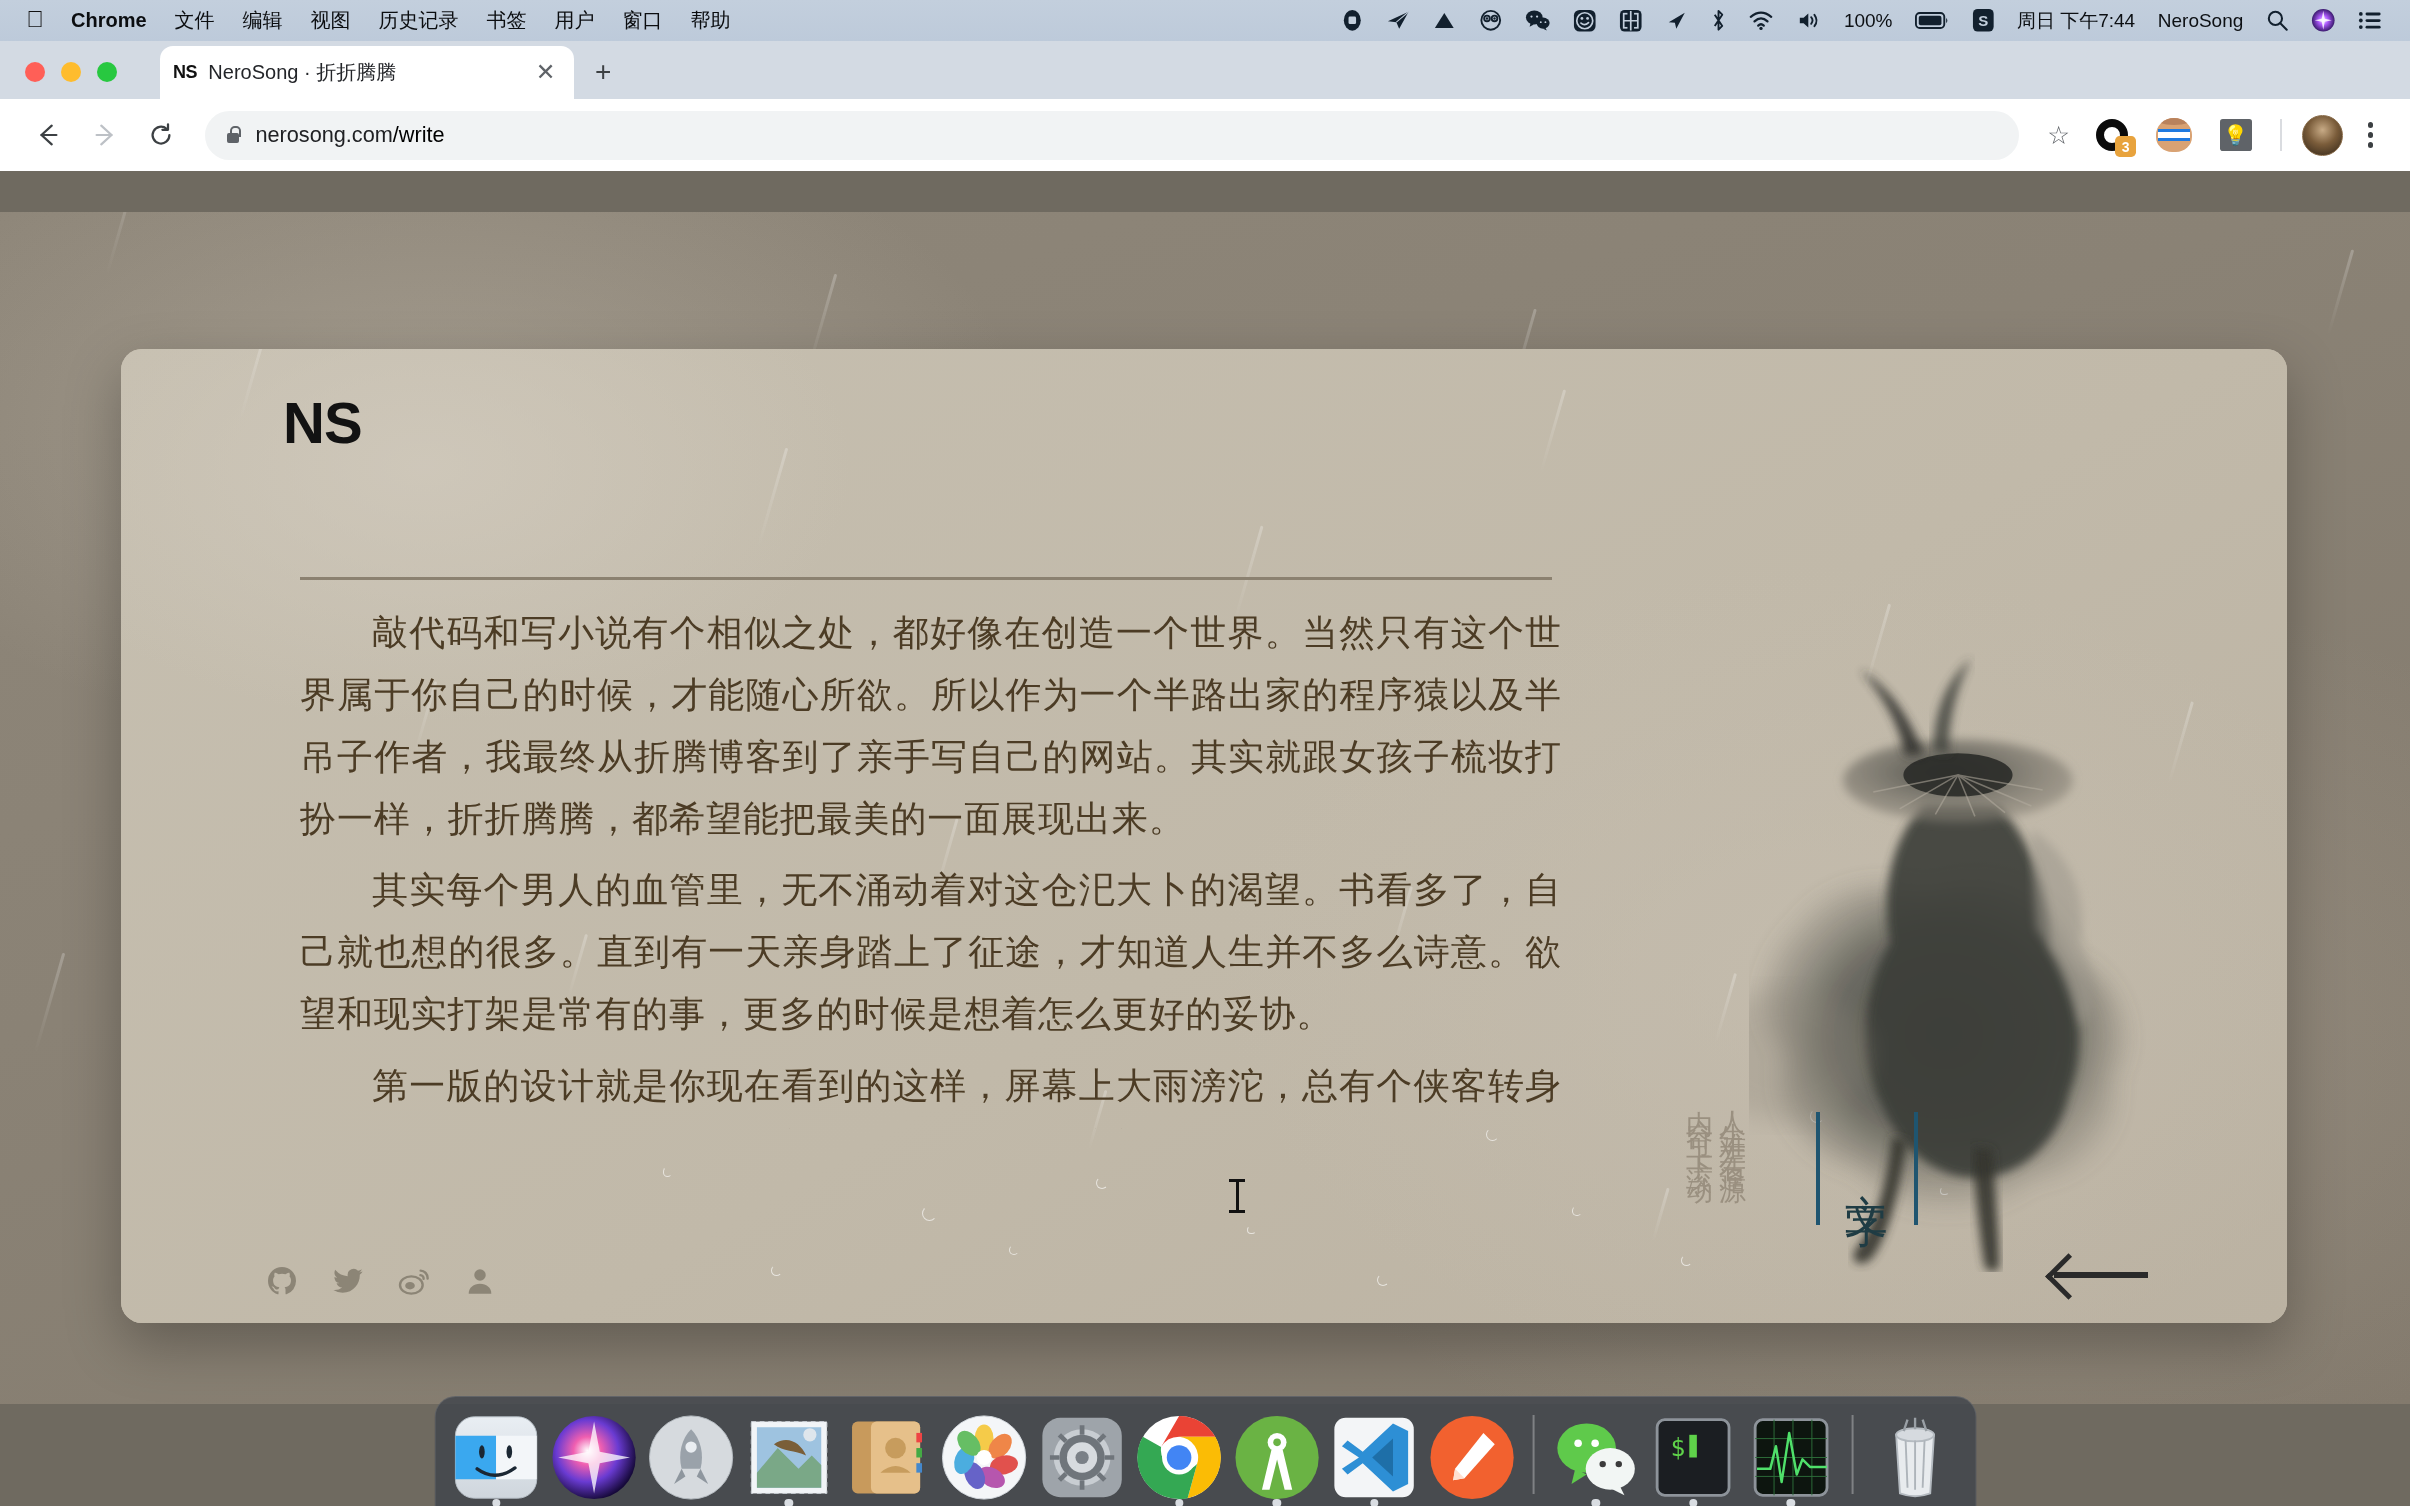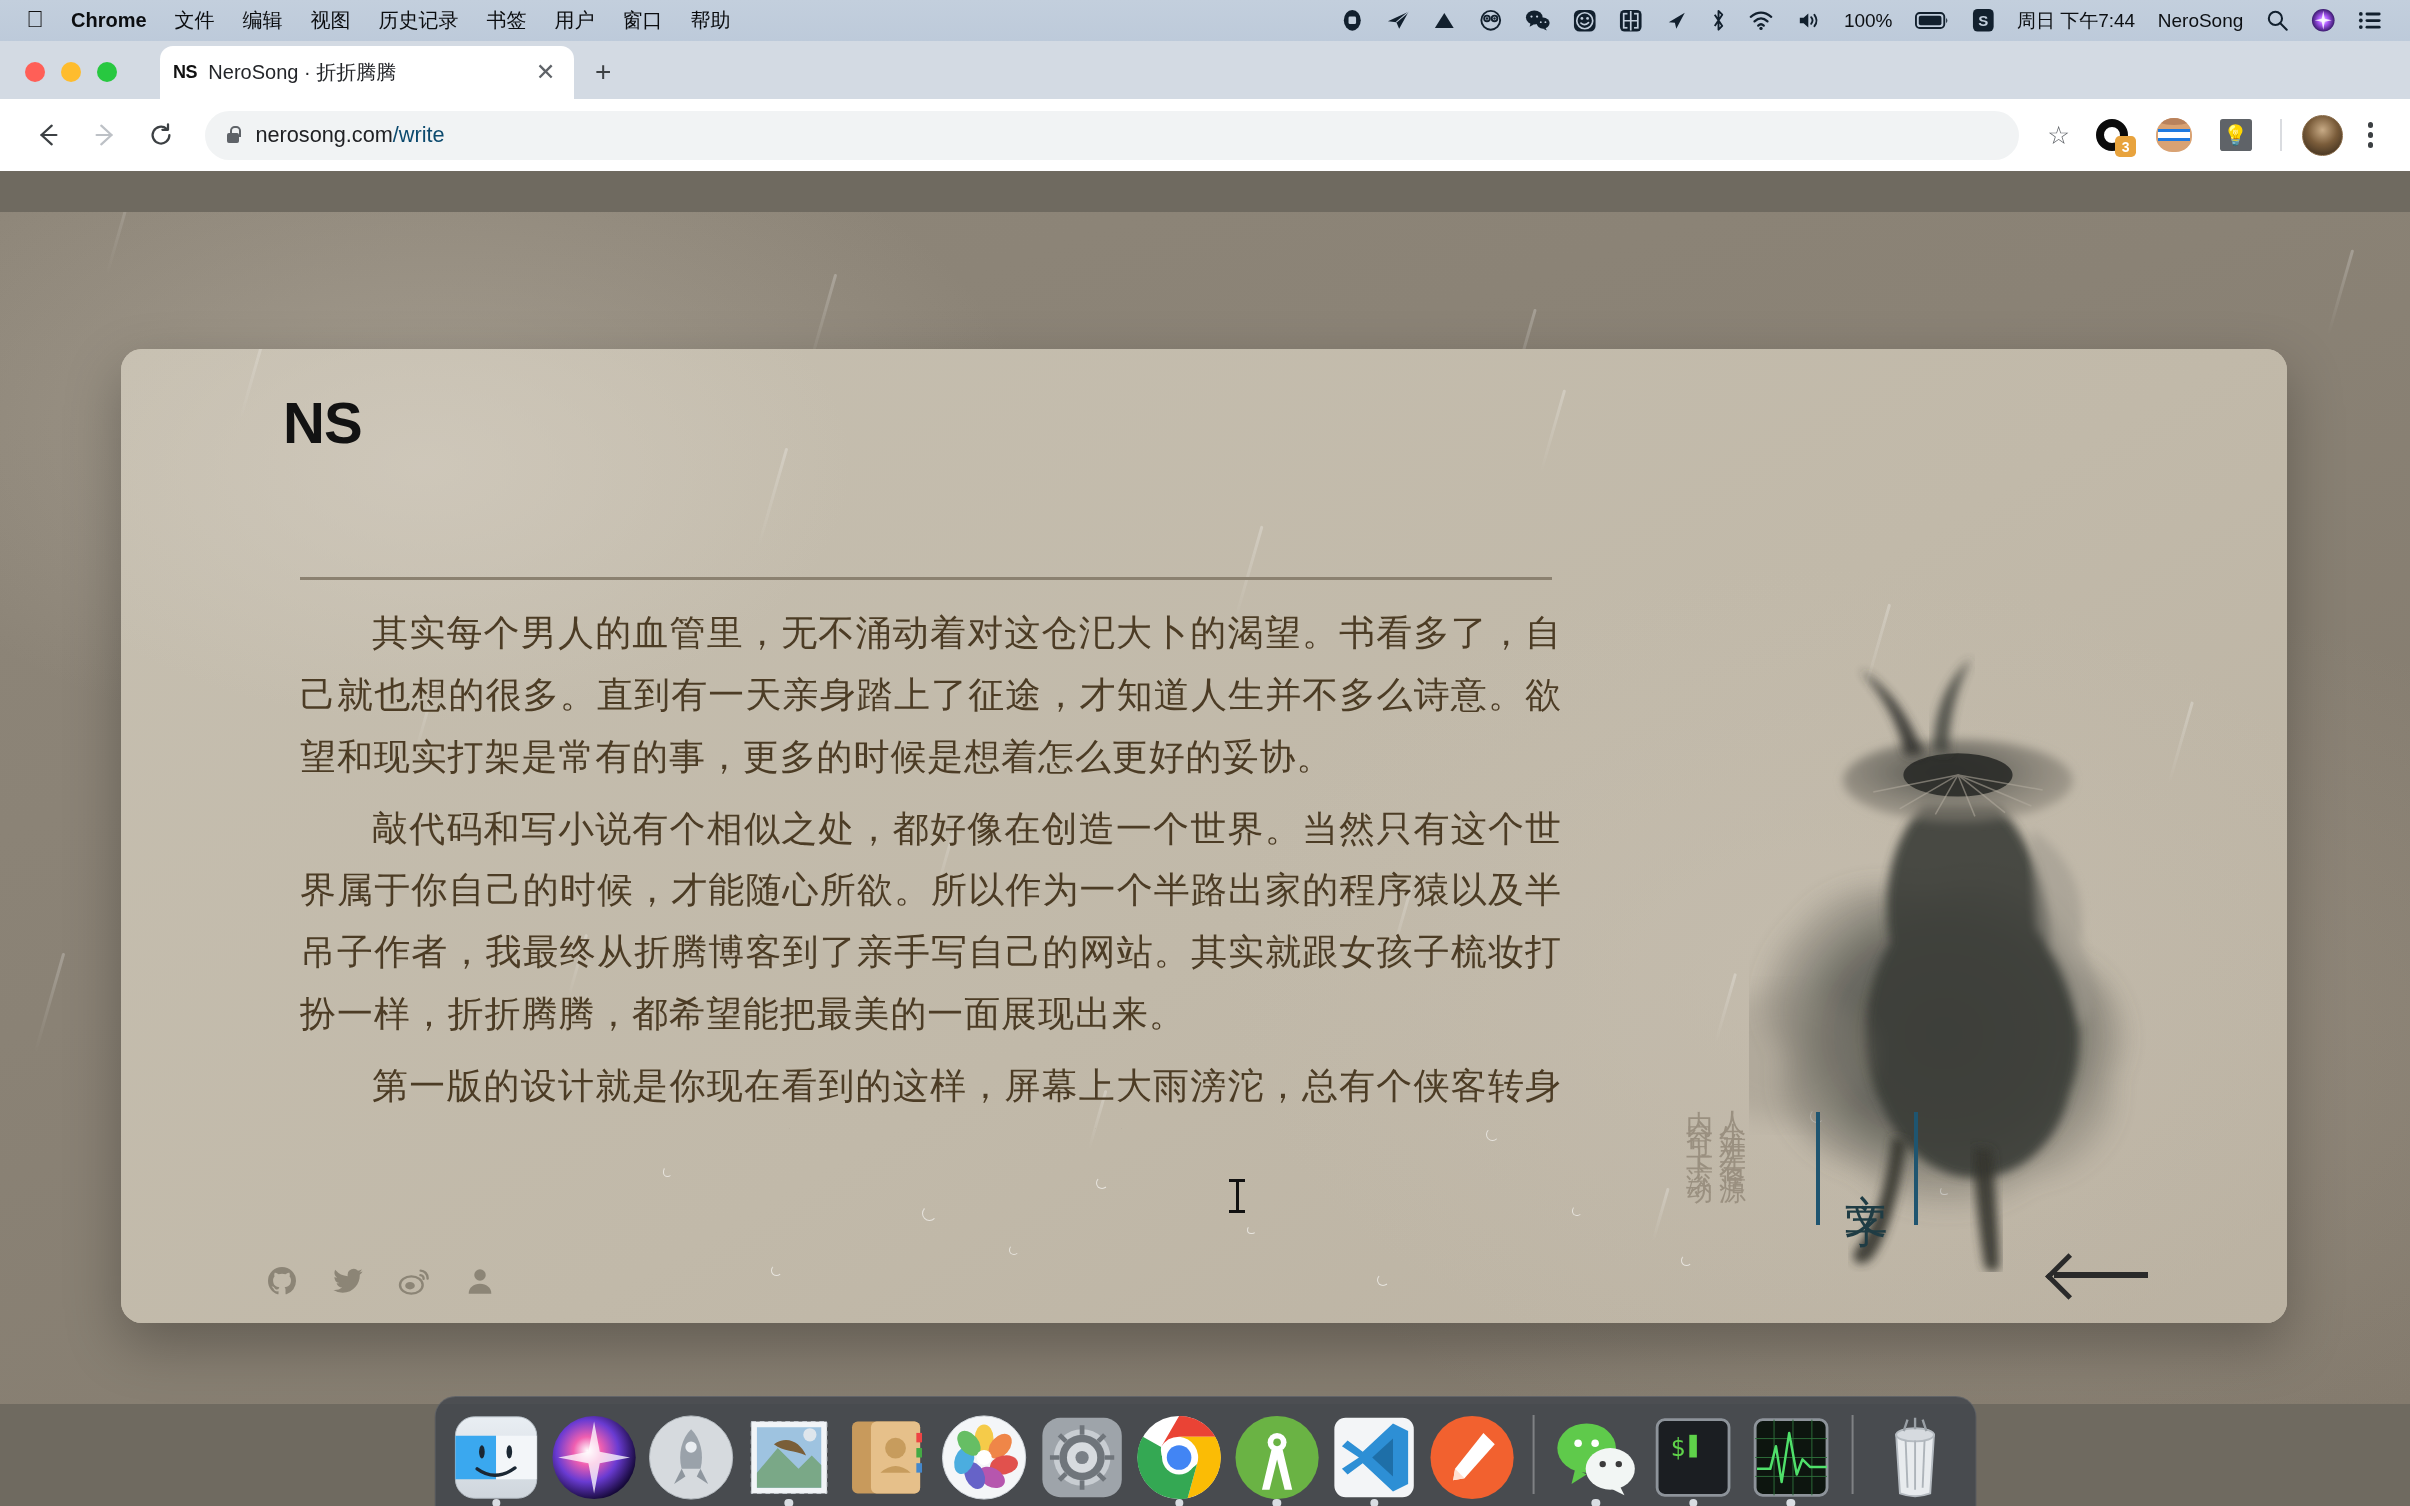--- a/index.html
+++ b/index.html
@@ -46,21 +46,21 @@
   .nav-btn{width:51px;height:51px;display:flex;align-items:center;justify-content:center;font-size:26px;color:#3c4043;}
   .nav-btn.dis{color:#bdc1c6;}
   .omnibox{
     flex:1;height:49px;background:#f1f3f4;border-radius:24.5px;display:flex;align-items:center;
     padding:0 21px;gap:15px;margin:0 13px;position:relative;
   }
   .lock{width:14px;height:18px;position:relative;display:inline-block;}
   .lock:before{content:"";position:absolute;left:0.9px;top:6.6px;width:12.2px;height:10.4px;background:#5f6368;border-radius:1.9px;}
   .lock:after{content:"";position:absolute;left:3.3px;top:0px;width:7.5px;height:8.5px;border:2.2px solid #5f6368;border-bottom:none;border-radius:4.7px 4.7px 0 0;}
   .url{font-size:21.7px;color:#202124;white-space:nowrap;}
-  .url .grey{color:#0c4a6e;}
+  .url .grey{color:#000000;}
   .omni-right{display:flex;align-items:center;gap:3.8px;}
   .star{font-size:25.4px;color:#5f6368;padding:0 9.4px;}
   .ext{width:41px;height:41px;margin:0 8.5px;position:relative;display:flex;align-items:center;justify-content:center;}
   .ext-q{width:32px;height:32px;border-radius:50%;border:8.5px solid #0b0b0b;background:transparent;}
   .ext-badge{position:absolute;right:-3.8px;bottom:-1.9px;background:#e8a33d;color:#fff;font-size:14px;
     font-weight:bold;width:21.7px;height:21.7px;border-radius:4.7px;display:flex;align-items:center;justify-content:center;}
   .ext-face{width:36px;height:34px;border-radius:50% 50% 45% 45%;background:#d9a273;position:relative;overflow:hidden;}
   .ext-face:before{content:"";position:absolute;left:1.9px;top:11.3px;width:32px;height:11.3px;
     border-top:3.8px solid #1f7ae0;border-bottom:3.8px solid #1f7ae0;box-sizing:border-box;background:#fff;}
   .ext-face:after{content:"";position:absolute;left:-1.9px;top:-5.6px;width:40px;height:13px;background:#b9825c;border-radius:50%;}
@@ -485,22 +485,22 @@
 
           <path filter="url(#blursm)" d="M168 560 C160 610 150 660 130 686 C118 696 108 690 112 678 C136 648 148 600 152 556 Z" fill="#34362f" opacity="0.9"></path>
           <path filter="url(#blursm)" d="M258 570 C262 618 266 664 266 692 C266 702 252 702 250 692 C244 656 240 610 238 568 Z" fill="#34362f" opacity="0.9"></path>
 
           <ellipse cx="40" cy="470" rx="90" ry="70" fill="#8b8579" opacity="0.30" filter="url(#blurlg)"></ellipse>
         </svg>
 
         <div class="article">
           <div class="art-rule"></div>
           <div class="art-body">
+            <p>敲代码和写小说有个相似之处，都好像在创造一个世界。当然只有这个世界属于你自己的时候，才能随心所欲。所以作为一个半路出家的程序猿以及半吊子作者，我最终从折腾博客到了亲手写自己的网站。其实就跟女孩子梳妆打扮一样，折折腾腾，都希望能把最美的一面展现出来。</p>
             <p>其实每个男人的血管里，无不涌动着对这仓汜大卜的渴望。书看多了，自己就也想的很多。直到有一天亲身踏上了征途，才知道人生并不多么诗意。欲望和现实打架是常有的事，更多的时候是想着怎么更好的妥协。</p>
-            <p>敲代码和写小说有个相似之处，都好像在创造一个世界。当然只有这个世界属于你自己的时候，才能随心所欲。所以作为一个半路出家的程序猿以及半吊子作者，我最终从折腾博客到了亲手写自己的网站。其实就跟女孩子梳妆打扮一样，折折腾腾，都希望能把最美的一面展现出来。</p>
             <p>第一版的设计就是你现在看到的这样，屏幕上大雨滂沱，总有个侠客转身腾挪，却不见其真面目，所有颜色都取自古代传统颜色，味道很足。而而</p>
 
           </div>
         </div>
 
         <div class="vcol vcol-a">内容可上下滚动</div>
         <div class="vcol vcol-b">人生难左右逢源</div>
         <div class="wen-box">
           <div class="wen-txt">文字</div>
         </div>

